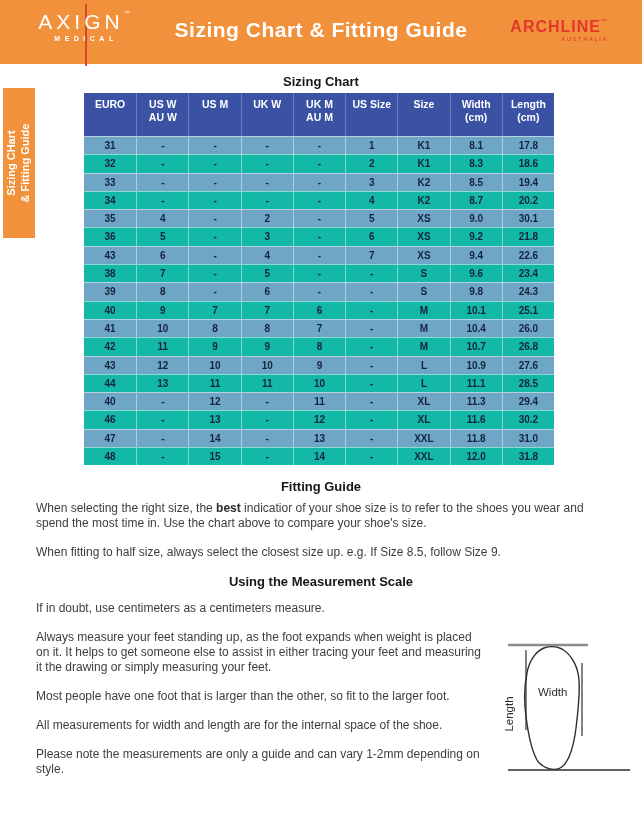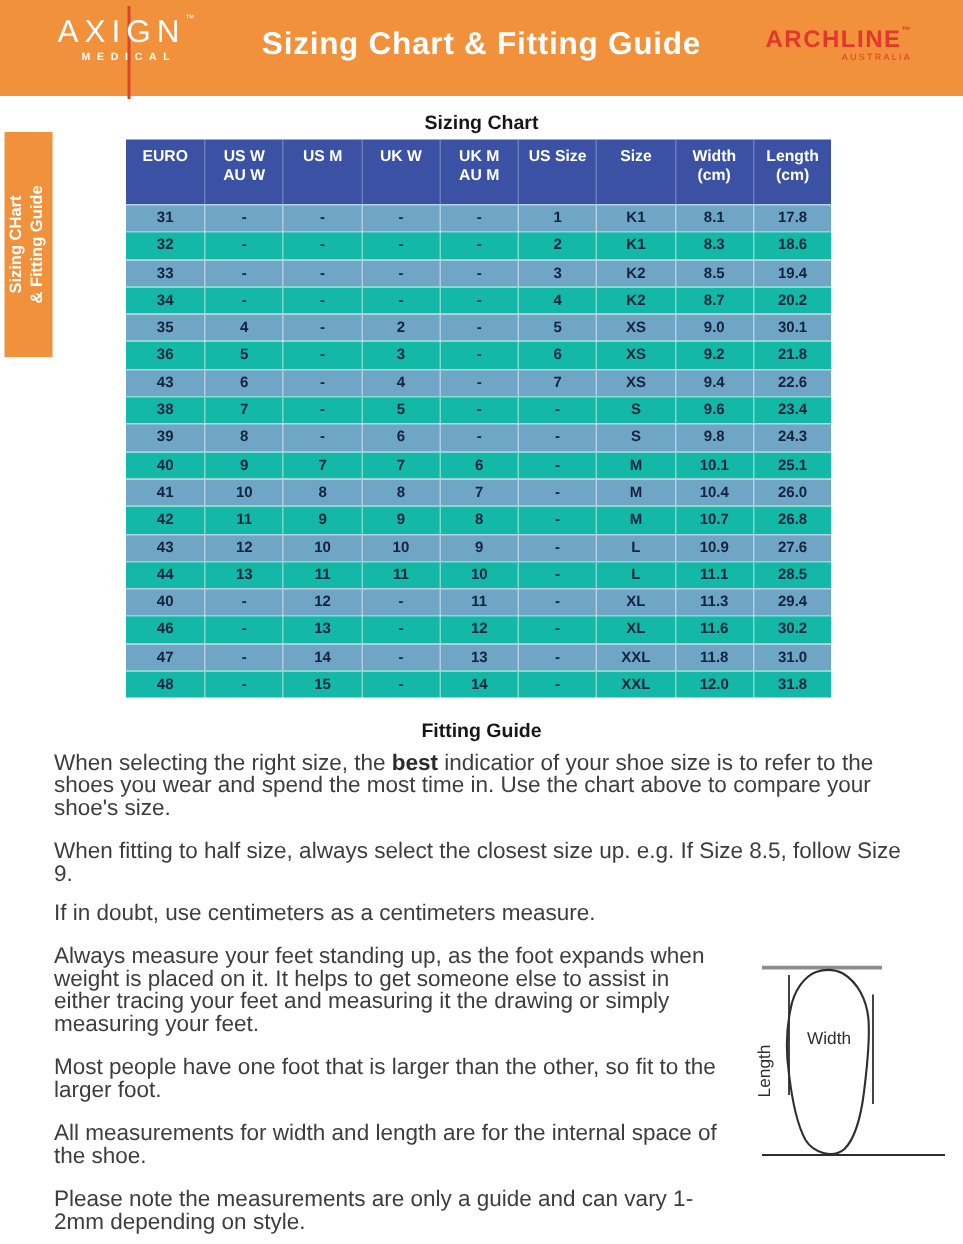--- a/index.html
+++ b/index.html
@@ -64,21 +64,21 @@
   .t-row { display:grid; grid-template-columns:repeat(9,1fr); height:18.3px; }
   .t-row.dark { background:#6FA6C6; }
   .t-row.light { background:#14b8a6; }
   .t-row .td {
     color:#15233F; font-size:10px; font-weight:700; text-align:center;
     line-height:17.5px; border-left:1px solid rgba(255,255,255,0.45);
     border-top:1px solid rgba(255,255,255,0.5);
   }
   .t-row .td:first-child { border-left:none; }
   
-  .textblock { position:absolute; color:#3D3D3D; font-size:15px; line-height:15px; }
+  .textblock { position:absolute; color:#3D3D3D; font-size:12px; line-height:15px; }
   .textblock p { margin-bottom:14px; }
   .textblock b { color:#2b2b2b; }
   
   .diagram { position:absolute; left:498px; top:636px; width:142px; height:168px; }
   .diagram svg { width:100%; height:100%; }
 </style>
 </head>
 <body>
 
 <div id="page">
@@ -345,20 +345,21 @@
         </div>
       </div>
   </div>
 
   <div class="sec-heading" style="top:479px;">Fitting Guide</div>
   <div class="textblock" style="left:36px; top:501px; width:580px;">
     <p><span>When selecting the right size, the </span><b>best</b><span> indicatior of your shoe size is to refer to the shoes you wear and spend the most time in. Use the chart above to compare your shoe's size.</span></p>
     <p>When fitting to half size, always select the closest size up. e.g. If Size 8.5, follow Size 9.</p>
   </div>
 
+  <div class="sec-heading" style="top:574px;">Using the Measurement Scale</div>
   <div class="textblock" style="left:36px; top:601px; width:445px;">
     <p>If in doubt, use centimeters as a centimeters measure.</p>
     <p>Always measure your feet standing up, as the foot expands when weight is placed on it. It helps to get someone else to assist in either tracing your feet and measuring it the drawing or simply measuring your feet.</p>
     <p>Most people have one foot that is larger than the other, so fit to the larger foot.</p>
     <p>All measurements for width and length are for the internal space of the shoe.</p>
     <p>Please note the measurements are only a guide and can vary 1-2mm depending on style.</p>
   </div>
 
   <div class="diagram">
     <svg viewBox="0 0 142 168" xmlns="http://www.w3.org/2000/svg">

